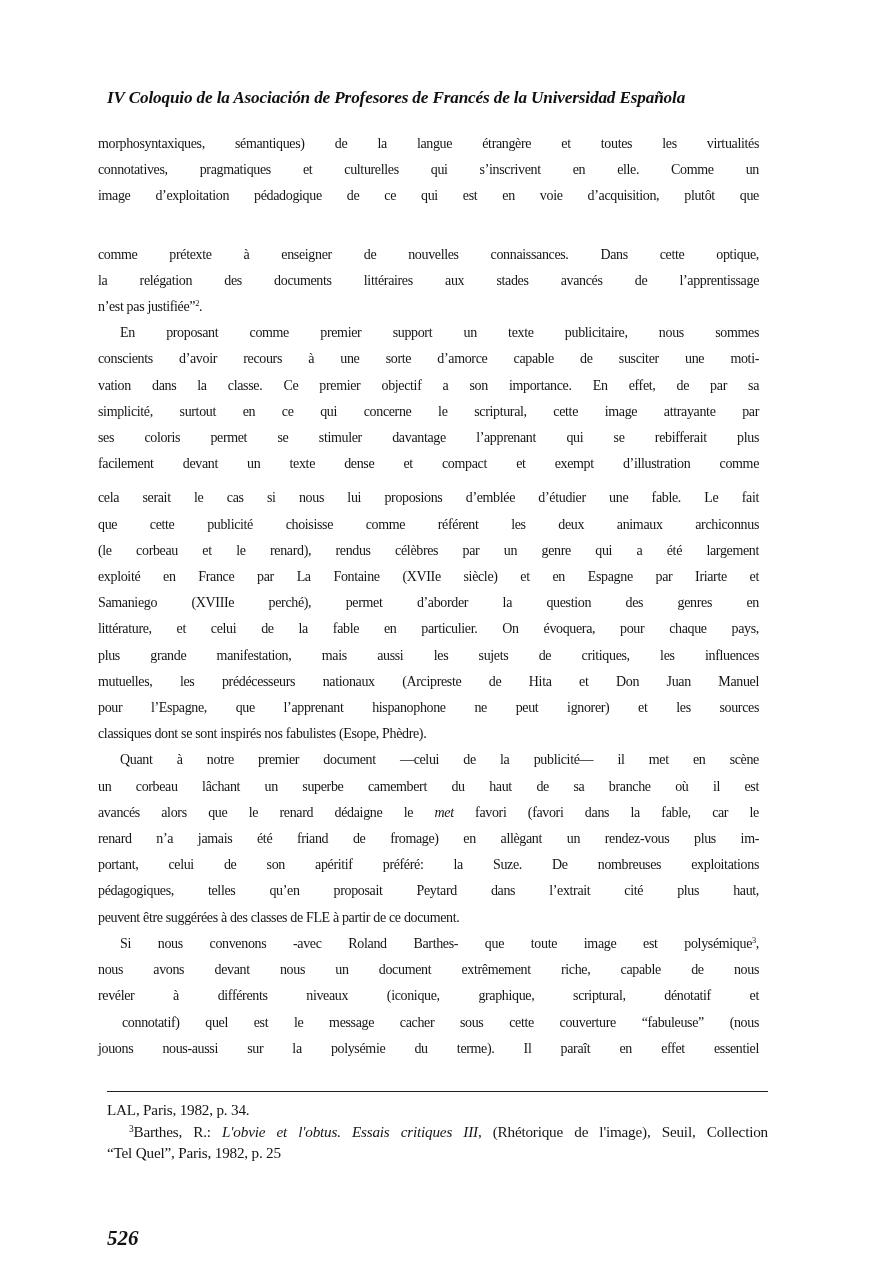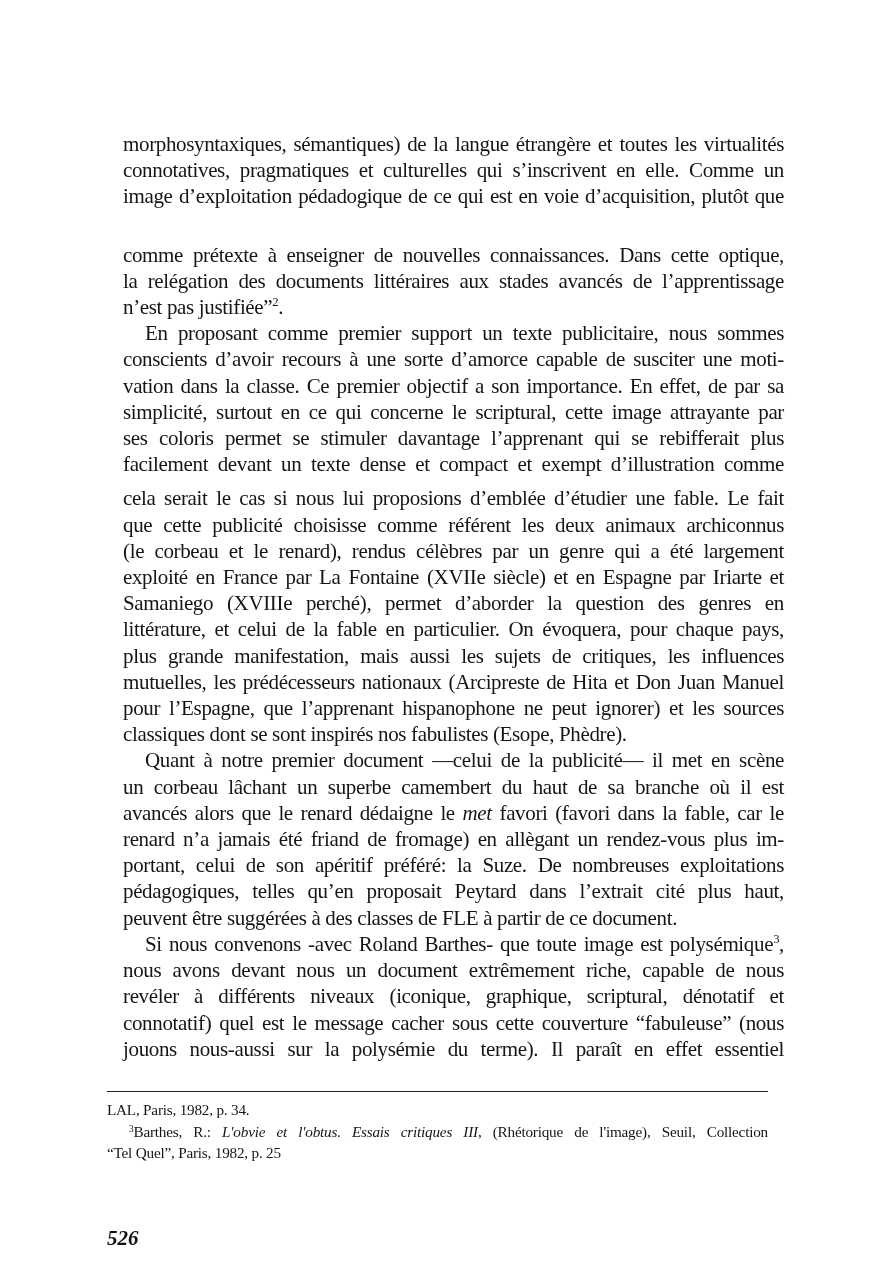--- a/index.html
+++ b/index.html
@@ -4,22 +4,22 @@
   <style>
     html, body { margin: 0; padding: 0; background: #ffffff; }
     body { width: 874px; height: 1273px; position: relative; overflow: hidden; color: #1a1a1a; }
     .page { position: absolute; left: 0; top: 0; width: 874px; height: 1273px; }
     .running-head {
       position: absolute; left: 107px; top: 88px; width: 665px;
       font-family: "Liberation Serif", serif; font-style: italic; font-weight: bold;
       font-size: 17.2px; letter-spacing: -0.15px; white-space: nowrap; color: #111;
     }
     .body-text {
-      position: absolute; left: 123px; top: 131px; width: 661px;
-      font-family: "Liberation Serif", serif; font-size: 21px; line-height: 26.2px;
+      position: absolute; left: 98px; top: 131px; width: 661px;
+      font-family: "Liberation Serif", serif; font-size: 14px; line-height: 26.2px;
       text-align: justify; color: #151515; letter-spacing: -0.35px;
     }
     .body-text p { margin: 0; }
     .line { display: block; text-align: justify; text-align-last: justify; white-space: nowrap; }
     .line.last { text-align-last: left; }
     sup { font-size: 0.6em; line-height: 0; vertical-align: 0.6em; }
     .footnote-rule {
       position: absolute; left: 107px; top: 1091px; width: 661px; height: 0;
       border-top: 1.3px solid #222;
     }
@@ -34,20 +34,21 @@
       position: absolute; left: 107px; top: 1226px;
       font-family: "Liberation Serif", serif; font-style: italic; font-weight: bold;
       font-size: 21px; color: #111;
     }
   </style>
 </head>
 <body>
 
 <div class="page">
 
+  <div class="running-head">IV Coloquio de la Asociación de Profesores de Francés de la Universidad Española</div>
 
   <div class="body-text">
 
     <p>
       <span class="line" style="white-space: normal;">morphosyntaxiques, sémantiques) de la langue étrangère et toutes les virtualités</span>
       <span class="line" style="white-space: normal;">connotatives, pragmatiques et culturelles qui s’inscrivent en elle. Comme un</span>
       <span class="line" style="white-space: normal;">image d’exploitation pédadogique de ce qui est en voie d’acquisition, plutôt que</span>
       <span class="line" style="white-space: normal; margin-top: 32px;">comme prétexte à enseigner de nouvelles connaissances. Dans cette optique,</span>
       <span class="line" style="white-space: normal;">la relégation des documents littéraires aux stades avancés de l’apprentissage</span>
       <span class="line last" style="white-space: normal;"><span>n’est pas justifiée”</span><sup>2</sup><span>.</span></span>
@@ -79,21 +80,21 @@
       <span class="line" style="white-space: normal;">renard n’a jamais été friand de fromage) en allègant un rendez-vous plus im-</span>
       <span class="line" style="white-space: normal;">portant, celui de son apéritif préféré: la Suze.  De nombreuses exploitations</span>
       <span class="line" style="white-space: normal;">pédagogiques, telles qu’en proposait Peytard dans l’extrait cité plus haut,</span>
       <span class="line last" style="white-space: normal;">peuvent être suggérées à des classes de FLE à partir de ce document.</span>
     </p>
 
     <p>
       <span class="line" style="padding-left: 22px; white-space: normal;"><span>Si nous convenons -avec Roland Barthes- que toute image est polysémique</span><sup>3</sup><span>,</span></span>
       <span class="line" style="white-space: normal;">nous avons devant nous un document extrêmement riche, capable de nous</span>
       <span class="line" style="white-space: normal;">revéler à différents niveaux (iconique, graphique, scriptural, dénotatif et</span>
-      <span class="line" style="white-space: normal;">connotatif) quel est le message cacher sous cette couverture “fabuleuse” (nous</span>
+      <span class="line" style="white-space: normal; margin-left: 24px;">connotatif) quel est le message cacher sous cette couverture “fabuleuse” (nous</span>
       <span class="line" style="white-space: normal;">jouons nous-aussi sur la polysémie du terme). Il paraît en effet essentiel</span>
     </p>
   </div>
 
   <div class="footnote-rule"></div>
 
   <div class="footnotes">
     <p>
       <span class="line last" style="white-space: normal;">LAL, Paris, 1982,  p. 34.</span>
     </p>

